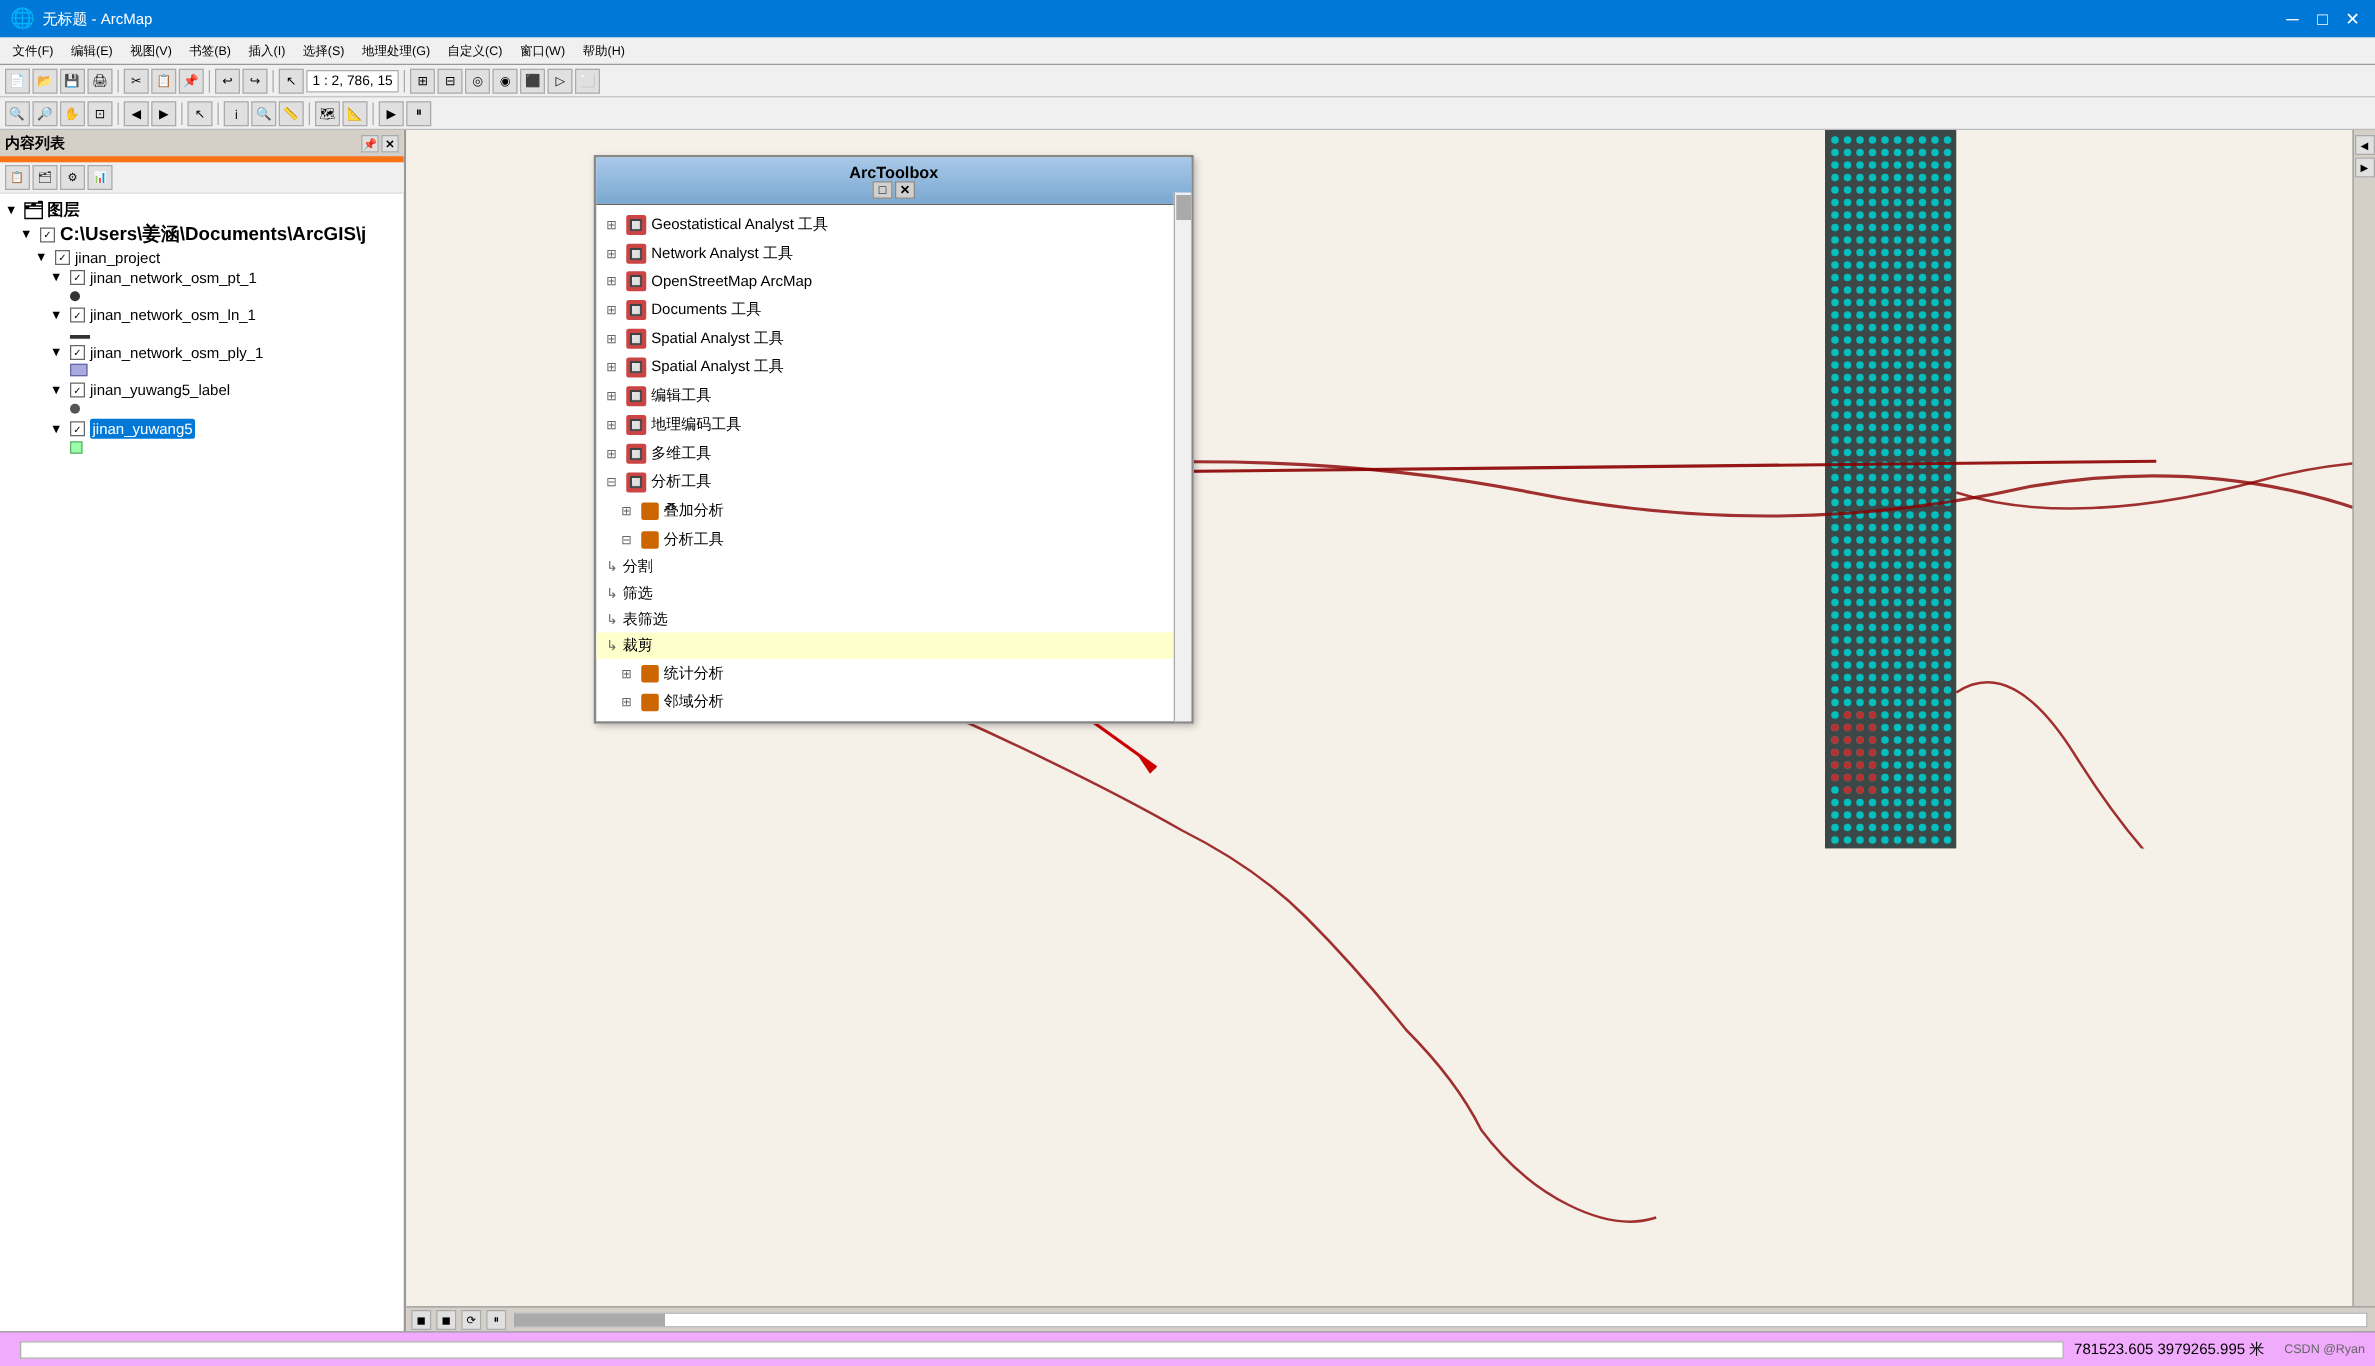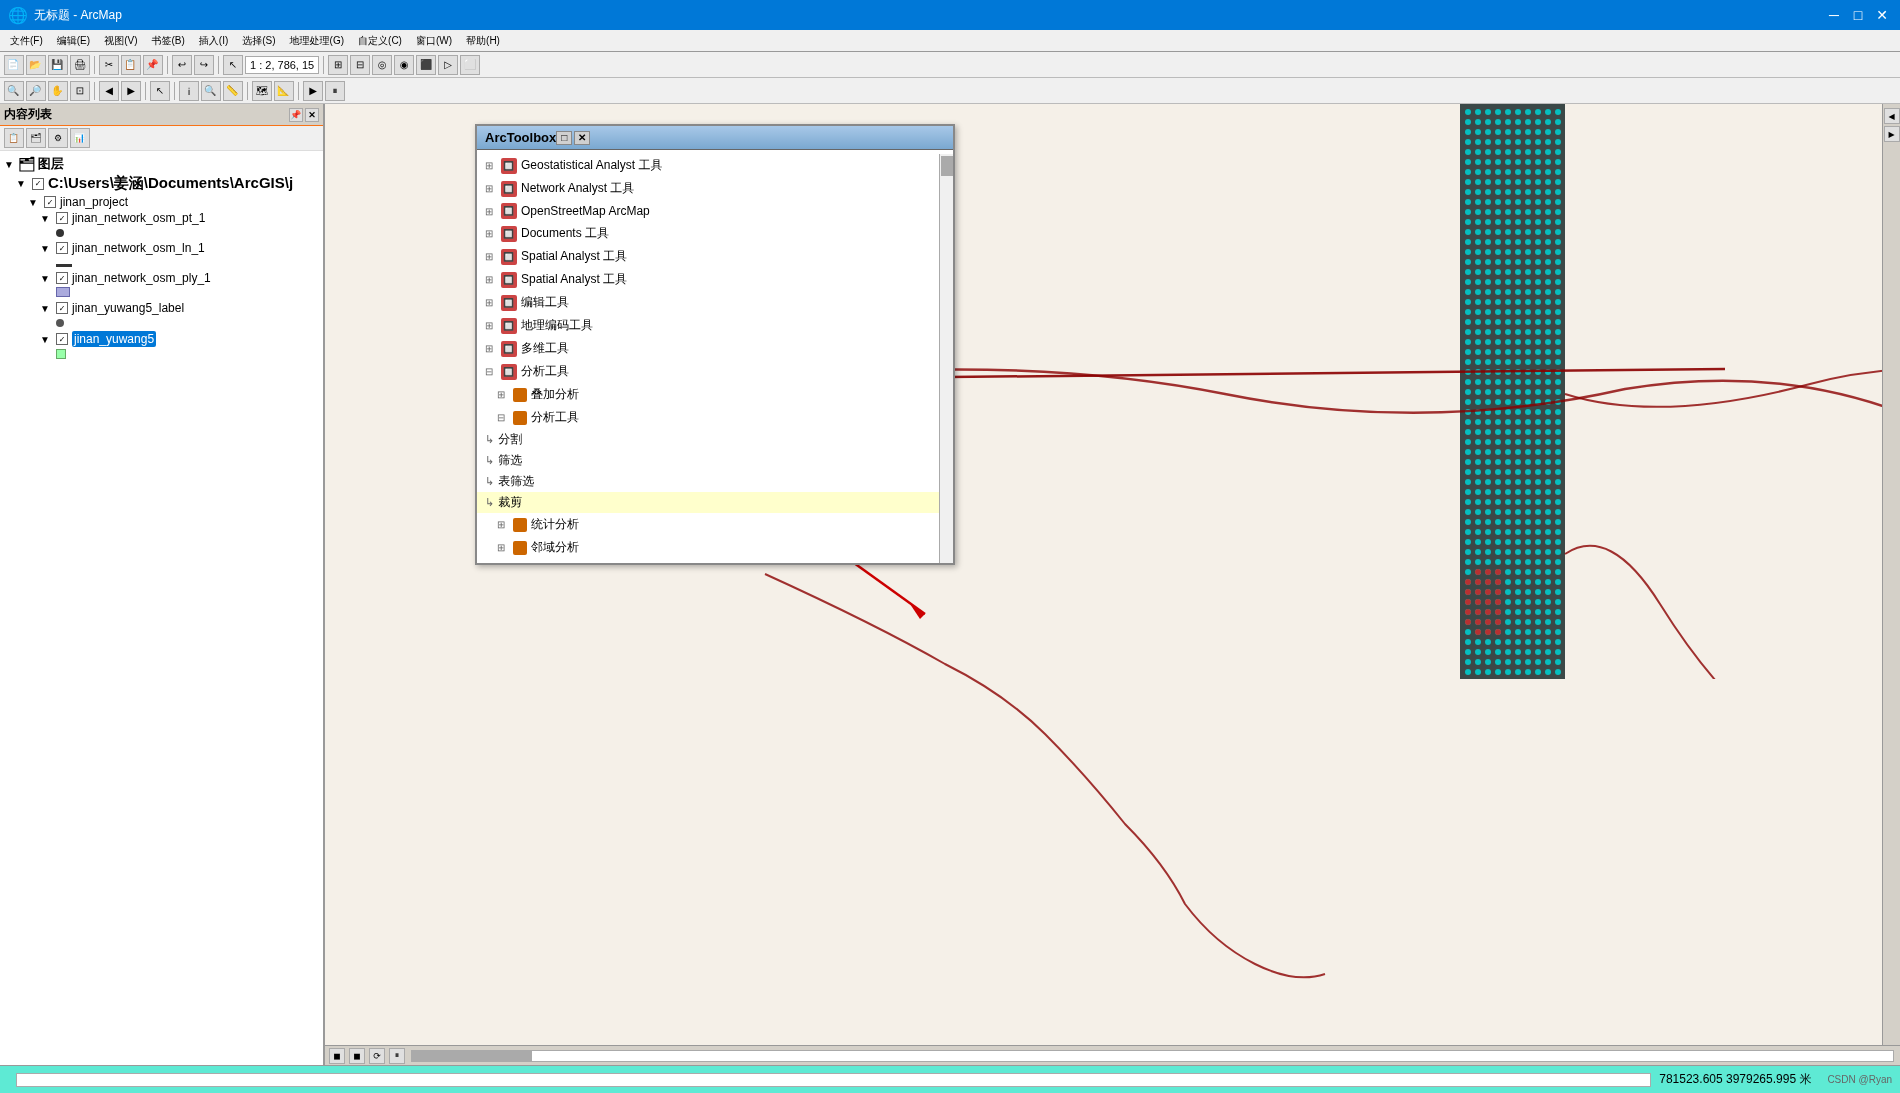--- a/index.html
+++ b/index.html
@@ -111,21 +111,21 @@
     #left-panel {
       width: 325px;
       background: white;
       border-right: 2px solid #999;
       display: flex;
       flex-direction: column;
       position: relative;
     }
     #panel-header {
       background: #d4d0c8;
-      border-bottom: 1px solid #f97316;
+      border-bottom: 5px solid #f97316;
       padding: 2px 4px;
       display: flex;
       align-items: center;
       justify-content: space-between;
       font-size: 12px;
       font-weight: bold;
     }
     #panel-toolbar {
       padding: 2px 4px;
       display: flex;
@@ -229,23 +229,25 @@
       background: white;
       border: 2px solid #888;
       box-shadow: 2px 2px 6px rgba(0,0,0,0.3);
       z-index: 100;
     }
     #arctoolbox-header {
       background: linear-gradient(to bottom, #a8c8e8, #7aa8d0);
       padding: 4px 8px;
       display: flex;
       align-items: center;
+      justify-content: space-between;
       font-size: 13px;
       font-weight: bold;
       border-bottom: 1px solid #666;
+      flex-direction: column;
     }
     #arctoolbox-header-btns {
       display: flex;
       gap: 2px;
     }
     .win-btn {
       width: 16px;
       height: 14px;
       background: #d0d0d0;
       border: 1px solid #888;
@@ -294,21 +296,21 @@
       display: flex;
       align-items: center;
       gap: 4px;
       padding: 2px 8px;
       cursor: pointer;
     }
 
     
     #status-bar {
       height: 28px;
-      background: #5eead4;
+      background: #f0abfc;
       border-top: 1px solid #999;
       display: flex;
       align-items: center;
       justify-content: flex-end;
       padding: 0 8px;
       font-size: 12px;
       position: absolute;
       bottom: 0;
       left: 0;
       right: 0;

